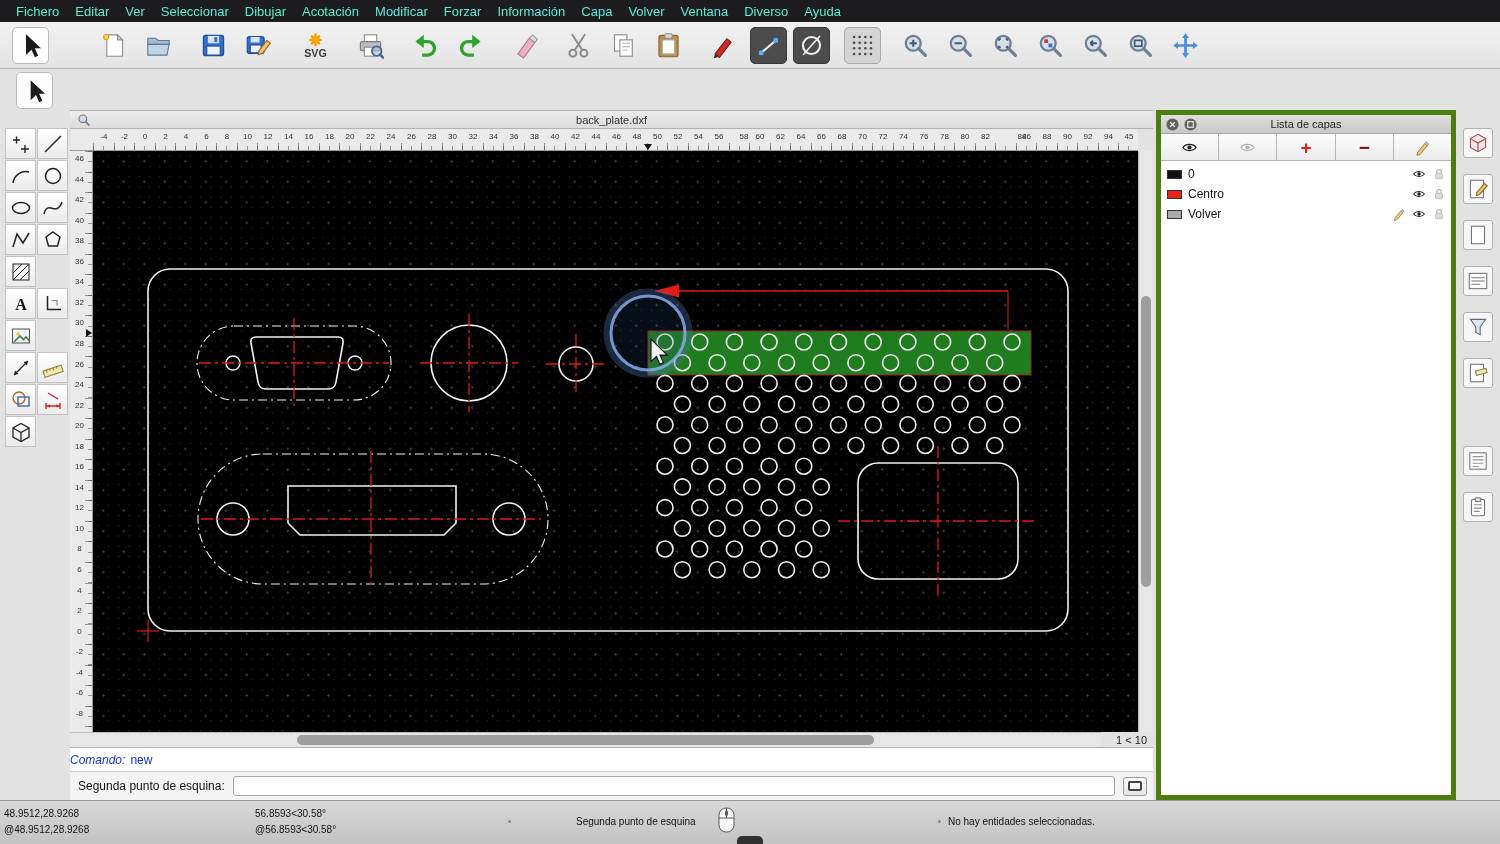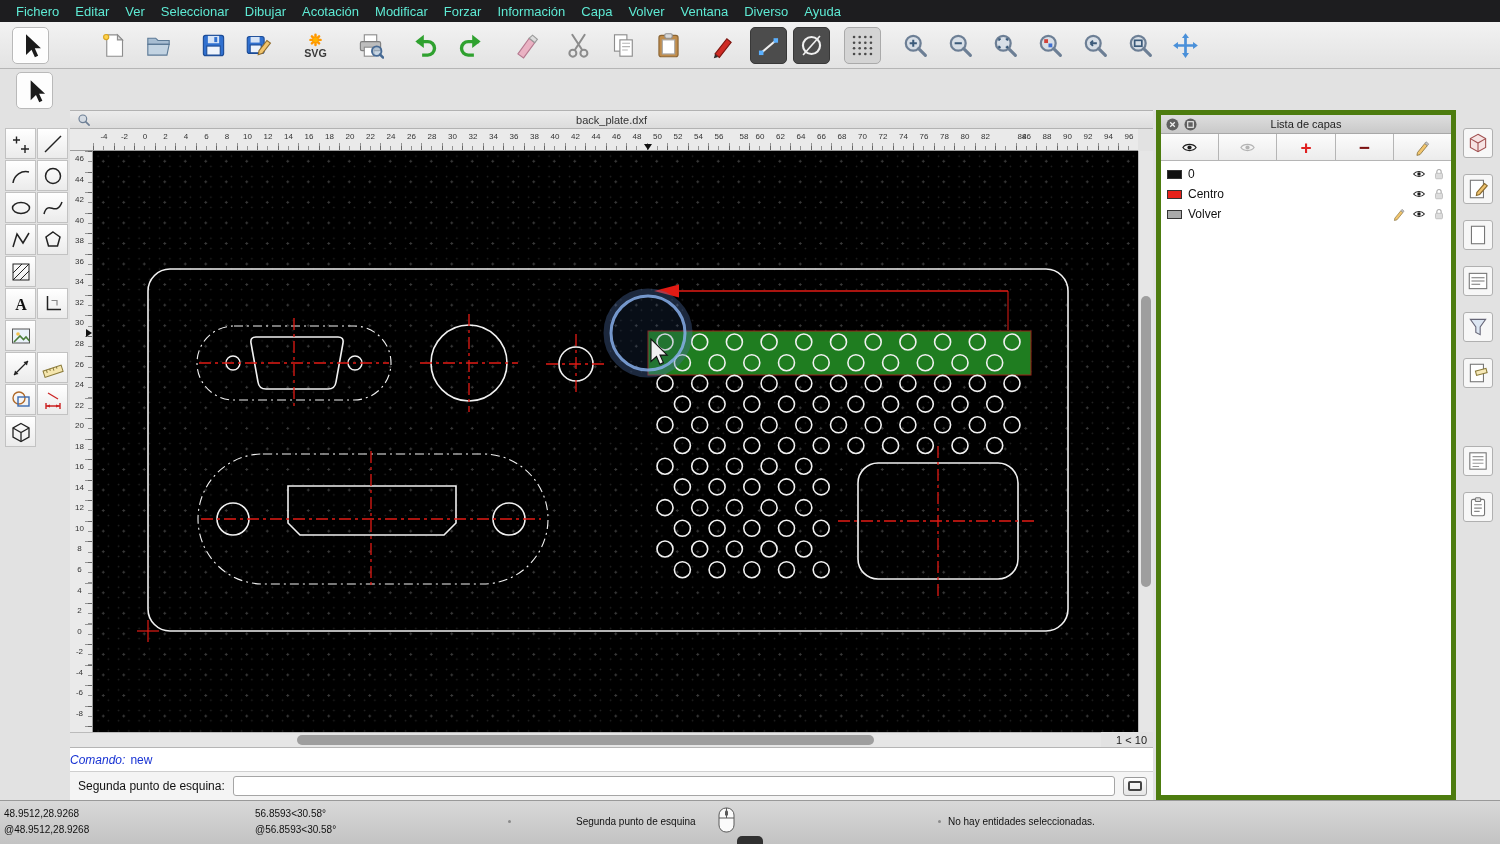--- a/index.html
+++ b/index.html
@@ -458,21 +458,21 @@
         <span class="lbl" style="left: 831px;">76</span>
         <span class="lbl" style="left: 851.5px;">78</span>
         <span class="lbl" style="left: 872px;">80</span>
         <span class="lbl" style="left: 892.5px;">82</span>
         <span class="lbl" style="left: 913px; padding-left: 32px;">84</span>
         <span class="lbl" style="left: 933.5px;">86</span>
         <span class="lbl" style="left: 954px;">88</span>
         <span class="lbl" style="left: 974.5px;">90</span>
         <span class="lbl" style="left: 995px;">92</span>
         <span class="lbl" style="left: 1015.5px;">94</span>
-        <span class="lbl" style="left: 1036px;">96</span>
+        <span class="lbl" style="left: 1036px;">45</span>
         <div class="hmarker" style="left: 551px;"></div>
       </div>
     <div class="canvas-row">
       <div class="vruler">
         <div class="ticks-minor"></div>
         <div class="ticks-major"></div>
       <span class="lbl" style="top: 7px;">46</span>
           <span class="lbl" style="top: 27.55px;">44</span>
           <span class="lbl" style="top: 48.1px;">42</span>
           <span class="lbl" style="top: 68.65px;">40</span>

